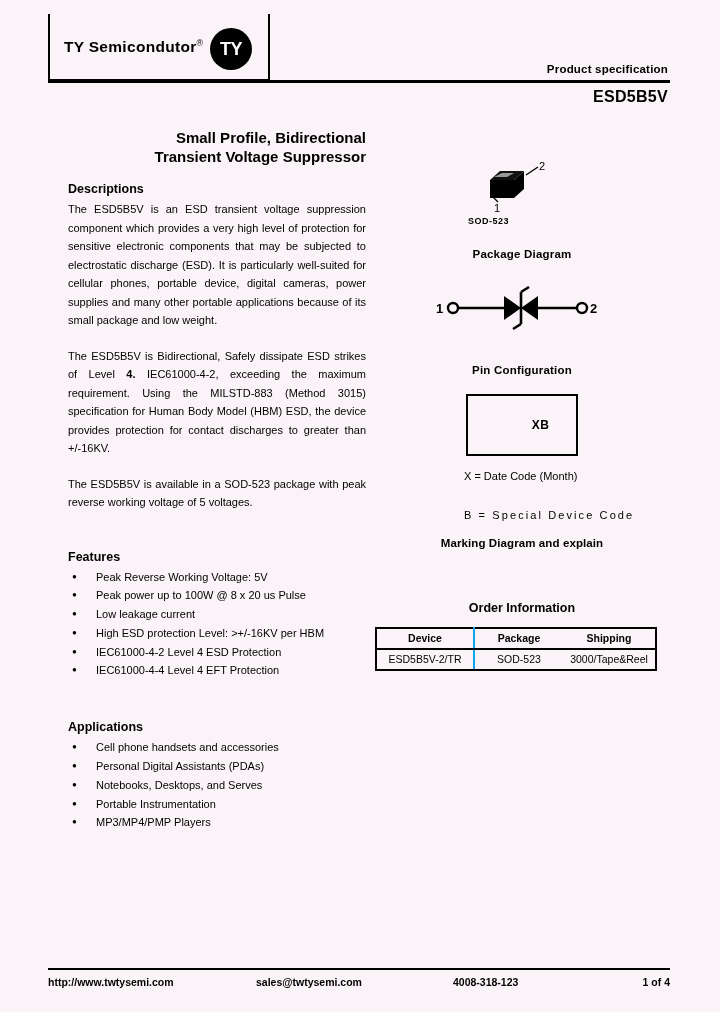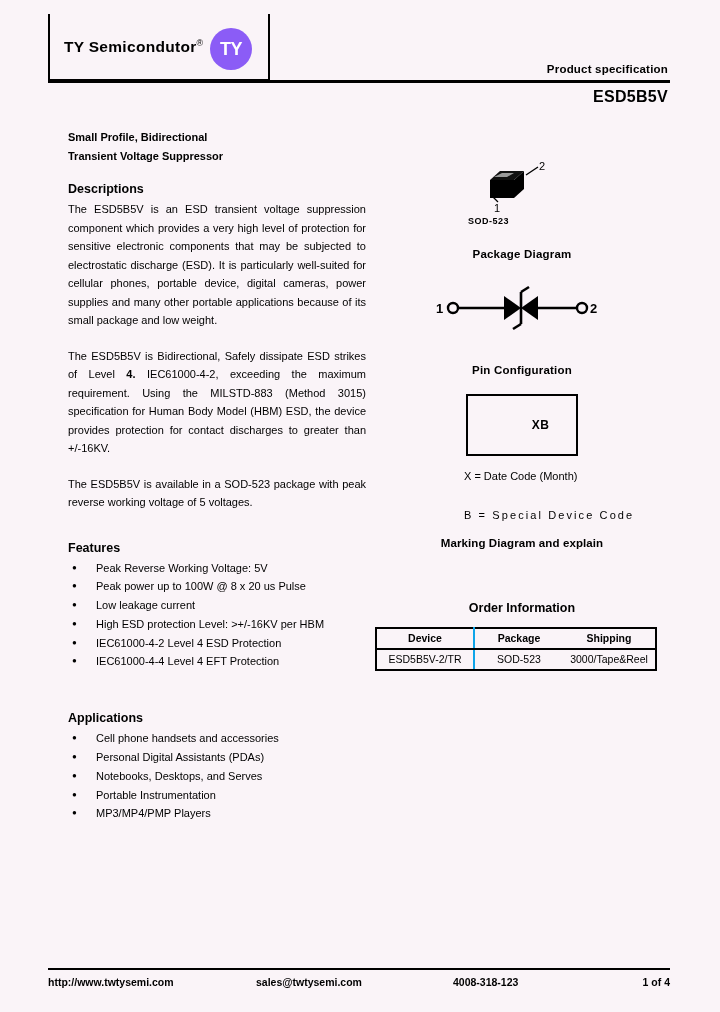--- a/index.html
+++ b/index.html
@@ -55,21 +55,21 @@
     vertical-align: super;
     font-weight: normal;
   }
   .logo-circle {
     position: absolute;
     left: 160px;
     top: 14px;
     width: 42px;
     height: 42px;
     border-radius: 50%;
-    background: #8b5cf6;
+    background: #000000;
     color: #fff;
     font-size: 18px;
     font-weight: bold;
     display: flex;
     align-items: center;
     justify-content: center;
     letter-spacing: -0.5px;
   }
   .logo-rule {
     position: absolute;
@@ -106,37 +106,38 @@
   }
 
   
   .left-col {
     position: absolute;
     left: 68px;
     top: 128px;
     width: 298px;
   }
   .doc-title {
-    font-size: 11px;
+    font-size: 15px;
     font-weight: bold;
     line-height: 19px;
     margin: 0 0 16px 0;
+    text-align: right;
   }
   .sec-head {
     font-size: 12.5px;
     font-weight: bold;
     margin: 0 0 4px 0;
   }
   p.body {
     font-size: 11px;
     line-height: 18.5px;
     text-align: justify;
     margin: 0 0 17px 0;
   }
-  p.body.last { margin-bottom: 7px; }
+  p.body.last { margin-bottom: 16px; }
   p.body b { font-weight: bold; }
   .spacer-18 { height: 18px; }
   .spacer-22 { height: 22px; }
 
   ul.bullets {
     list-style: none;
     margin: 0;
     padding: 0;
   }
   ul.bullets li {

